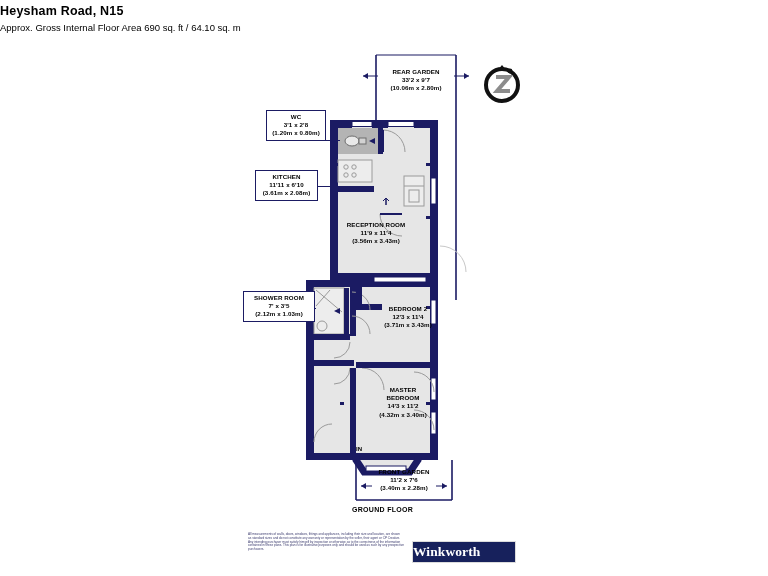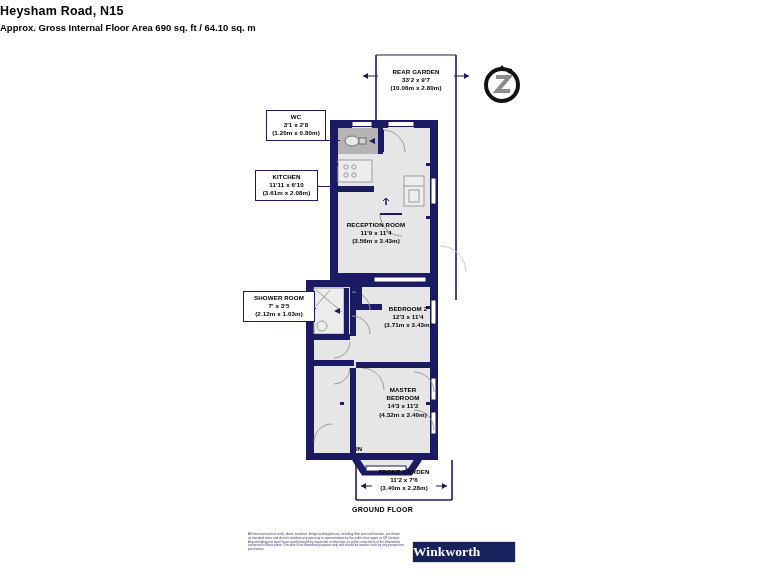--- a/index.html
+++ b/index.html
@@ -24,21 +24,21 @@
     width: 768px;
   }
   #plan-title {
     font-size: 12.5px;
     font-weight: bold;
     letter-spacing: .2px;
     line-height: 15px;
   }
   #plan-area {
     font-size: 9.5px;
-    font-weight: bold;
+    font-weight: normal;
     line-height: 13px;
     margin-top: 2px;
   }
 
   
   #plan {
     position: absolute;
     left: 0;
     top: 0;
     width: 768px;

